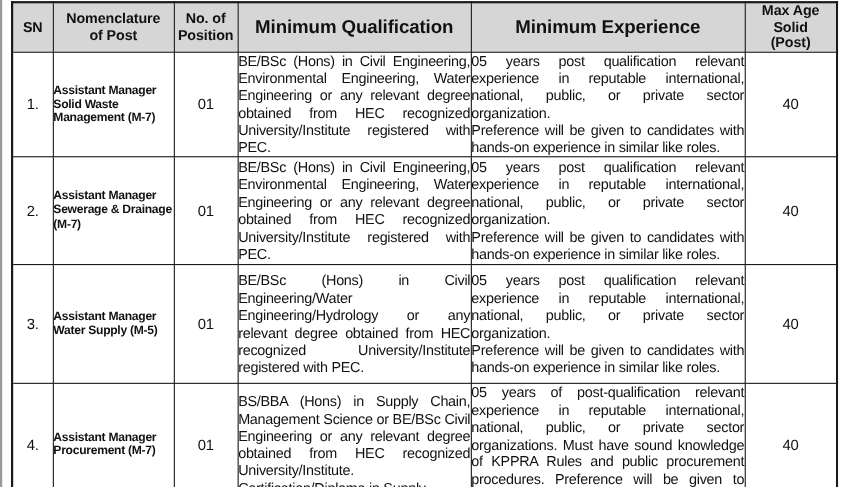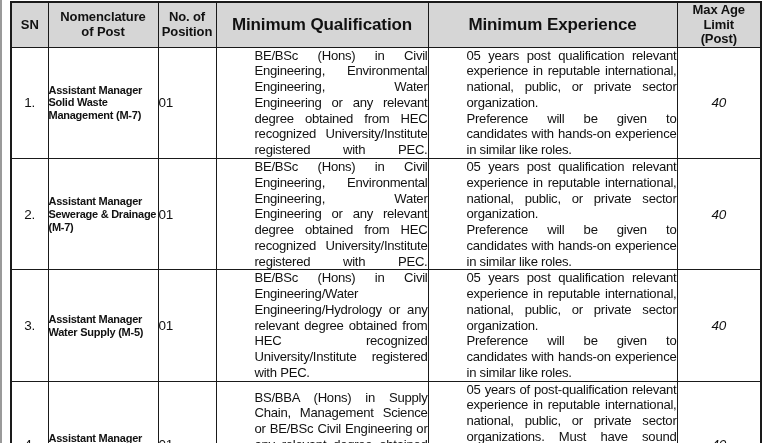--- a/index.html
+++ b/index.html
@@ -80,48 +80,47 @@
   }
   td.nom {
     font-weight: bold;
     font-size: 11px;
     line-height: 1.17;
     padding: 2px 3px 2px 6px;
     vertical-align: middle;
     letter-spacing: -0.25px;
   }
   td.pos {
+    text-align: center;
     font-size: 13.5px;
     vertical-align: middle;
     letter-spacing: -0.2px;
   }
   td.qual, td.exp {
     text-align: justify;
     text-align-last: left;
     font-size: 13.1px;
     line-height: 1.205;
     padding: 1px 3px 1px 4px;
     vertical-align: top;
     letter-spacing: -0.25px;
     word-spacing: 0px;
     hyphens: manual;
   }
   td.age {
     text-align: center;
     font-size: 13.5px;
     vertical-align: middle;
     letter-spacing: -0.2px;
-    font-style: italic;
   }
 
   td.qual p, td.exp p {
     margin: 0;
     text-align: justify;
     text-align-last: left;
-    padding-left: 38px;
   }
   td.qual p.last-j, td.exp p.last-j {
     text-align-last: justify;
   }
 
   
   tr.r1 { height: 86px; }
   tr.r2 { height: 98px; }
   tr.r3 { height: 108px; }
   tr.r4 { height: 112px; }
@@ -156,21 +155,21 @@
             <span>Position</span>
           </th>
           <th class="h-qual">
             <span>Minimum Qualification</span>
           </th>
           <th class="h-exp">
             <span>Minimum Experience</span>
           </th>
           <th class="h-age">
             <span>Max Age</span><br>
-            <span>Limit</span><br>
+            <span>Solid</span><br>
             <span>(Post)</span>
           </th>
         </tr>
       </thead>
 
       <tbody>
 
         <tr class="r1">
           <td class="sn">1.</td>
           <td class="nom">Assistant Manager Solid Waste Management (M-7)</td>

